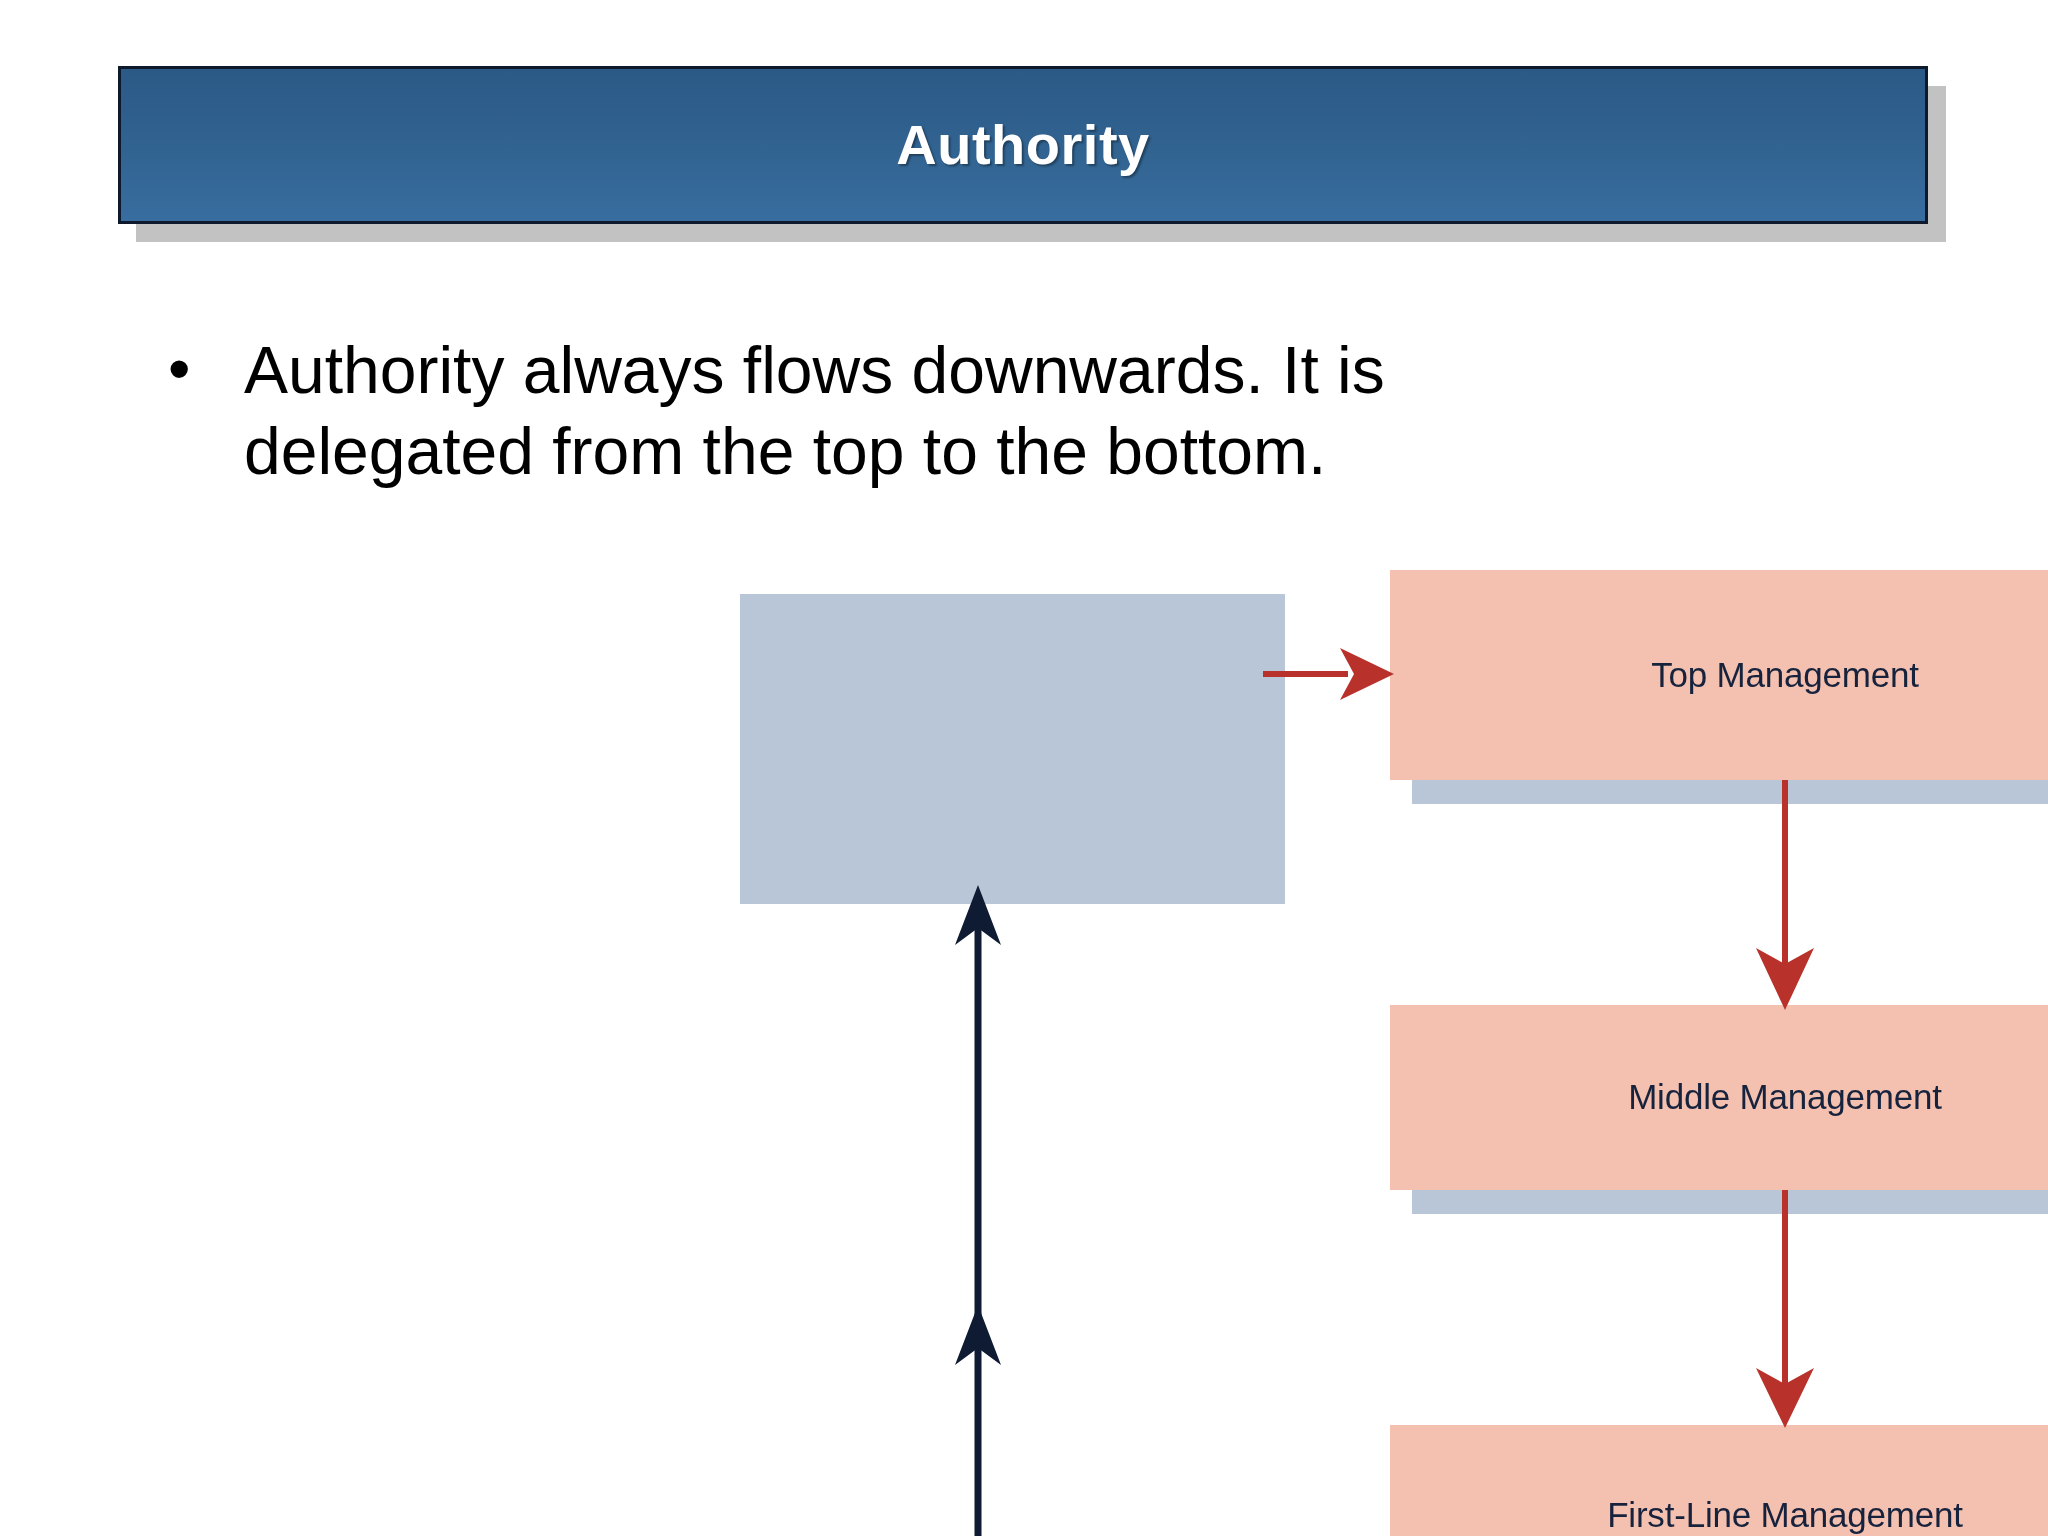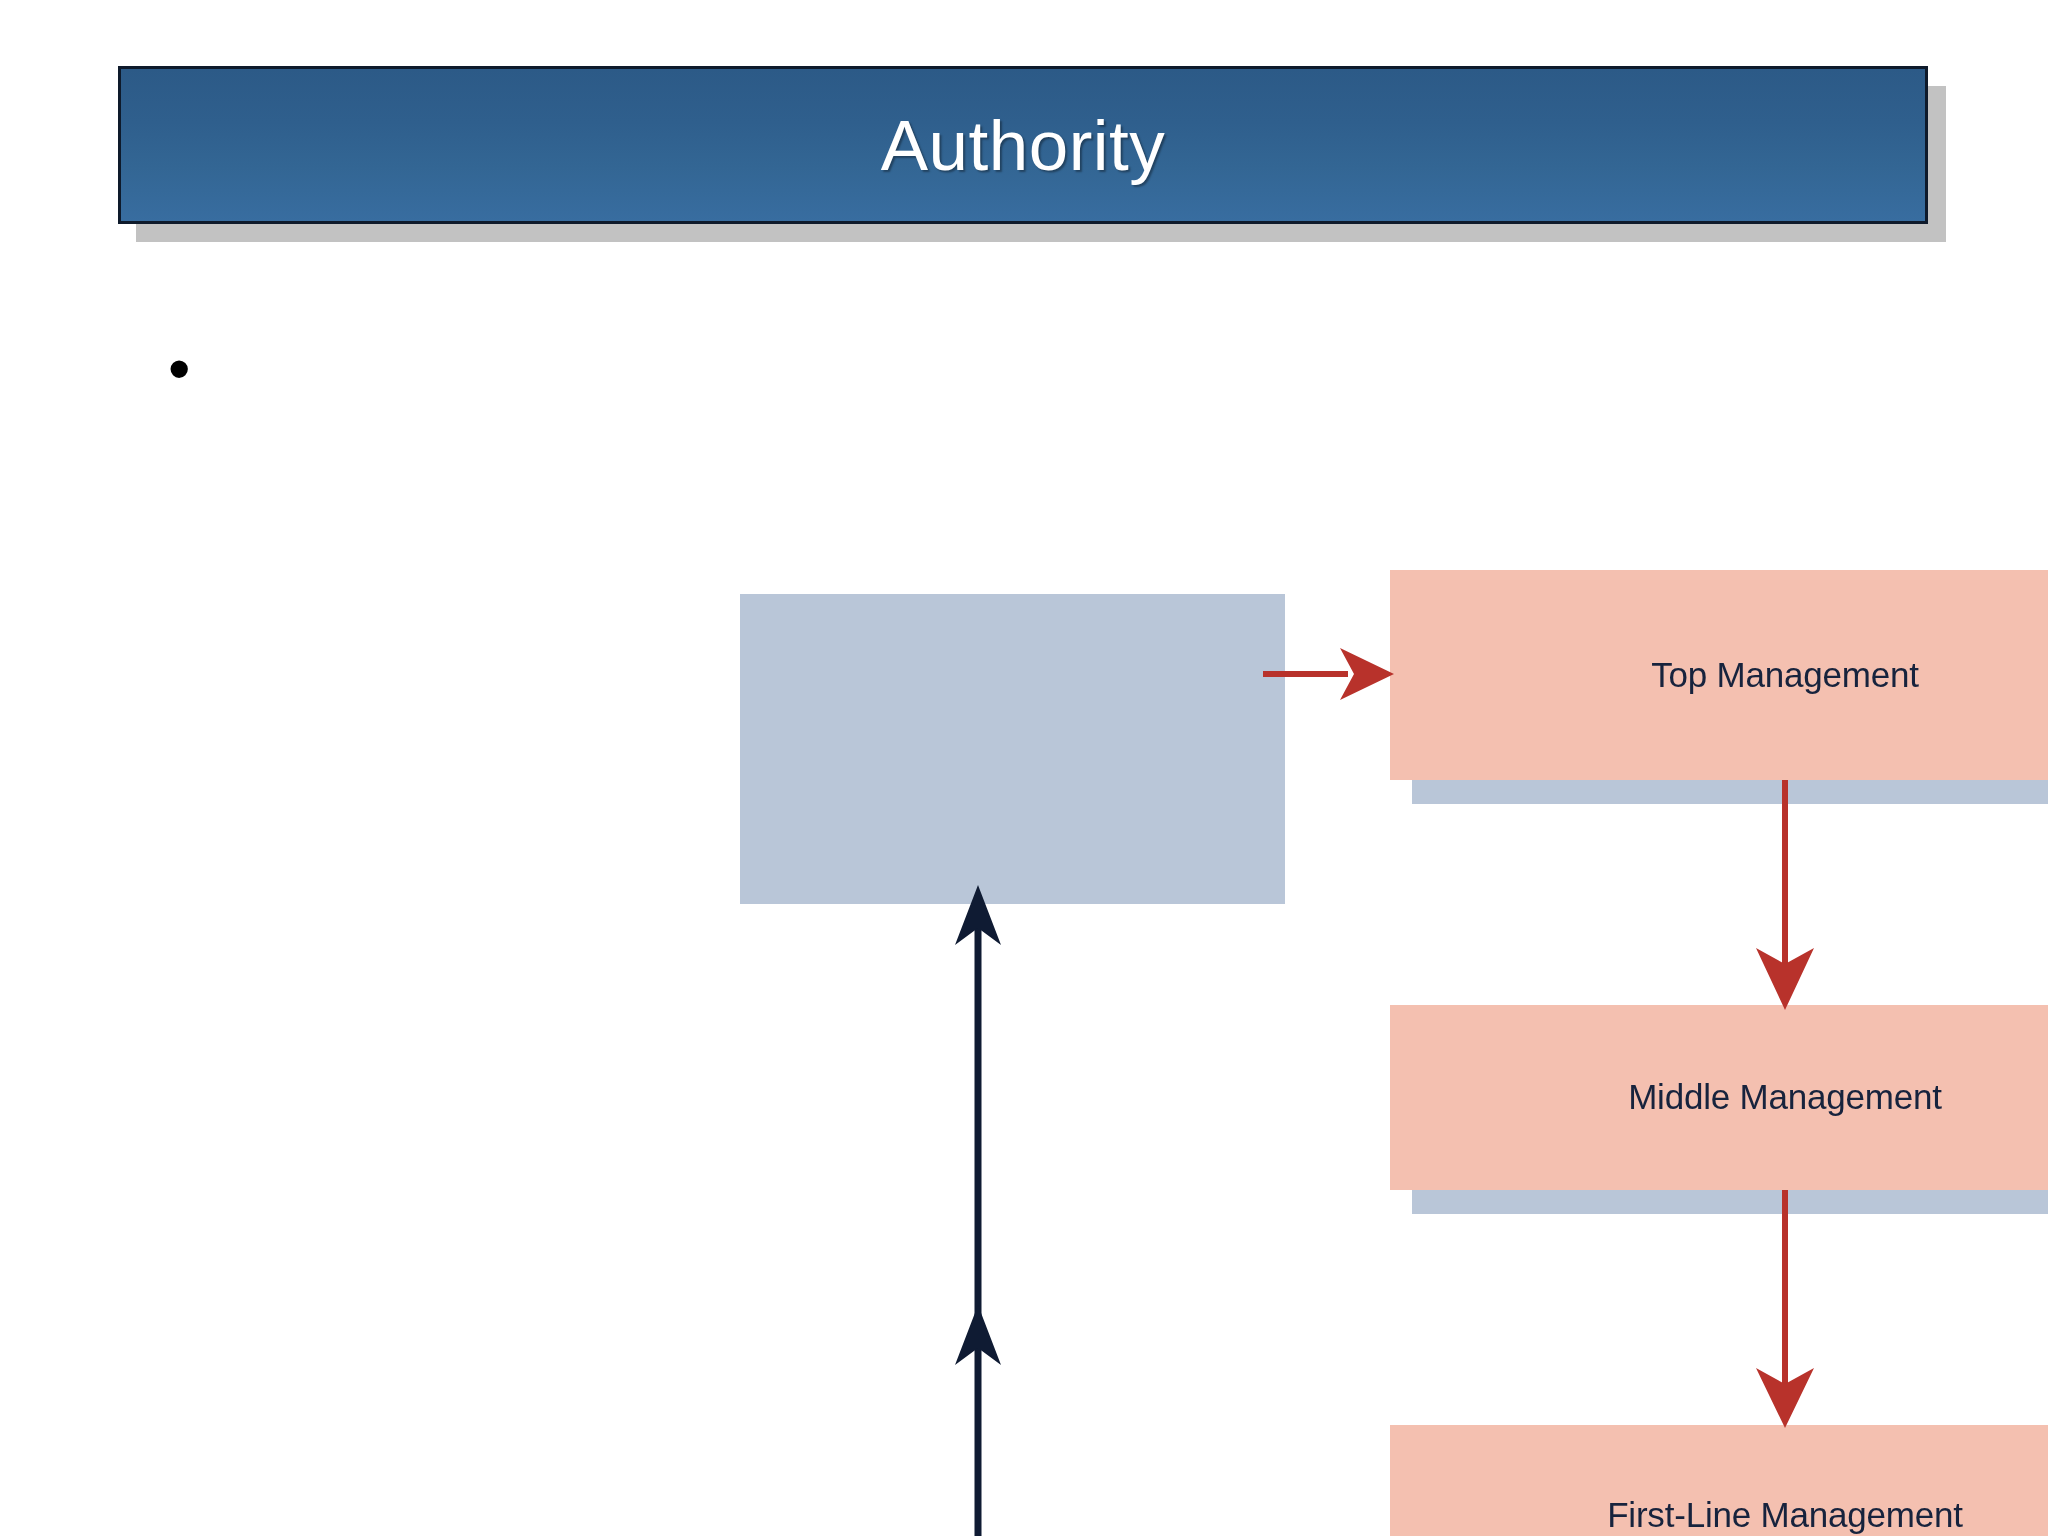--- a/index.html
+++ b/index.html
@@ -41,22 +41,22 @@
     height: 158px;
     background: linear-gradient(to bottom, #2c5a87 0%, #2f5f8d 35%, #336694 65%, #386da0 100%);
     border: 3px solid #0e1a2b;
     box-sizing: border-box;
     display: flex;
     align-items: center;
     justify-content: center;
   }
   #title-text {
     color: #ffffff;
-    font-size: 71px;
-    font-weight: 400;
+    font-size: 56px;
+    font-weight: 700;
     line-height: 1;
     letter-spacing: 0.5px;
     text-shadow: 2px 2px 2px rgba(0,0,0,0.35);
     white-space: nowrap;
   }
 
   
   #body-block {
     position: absolute;
     left: 152px;
@@ -145,20 +145,21 @@
 <div id="slide">
 
   <div id="title-shadow"></div>
   <div id="title-bar">
     <span id="title-text">Authority</span>
   </div>
 
   <div id="body-block">
     <div class="bullet-row">
       <span class="bullet-mark">•</span>
+      <span class="bullet-text">Authority always flows downwards. It is delegated from the top to the bottom.</span>
     </div>
   </div>
 
   <div id="diagram">
 
     <div class="node-shadow" id="node-resp-shadow"></div>
 
     <div class="node-shadow" id="node-top-shadow"></div>
     <div class="node-shadow" id="node-mid-shadow"></div>
     <div class="node-shadow" id="node-first-shadow"></div>

